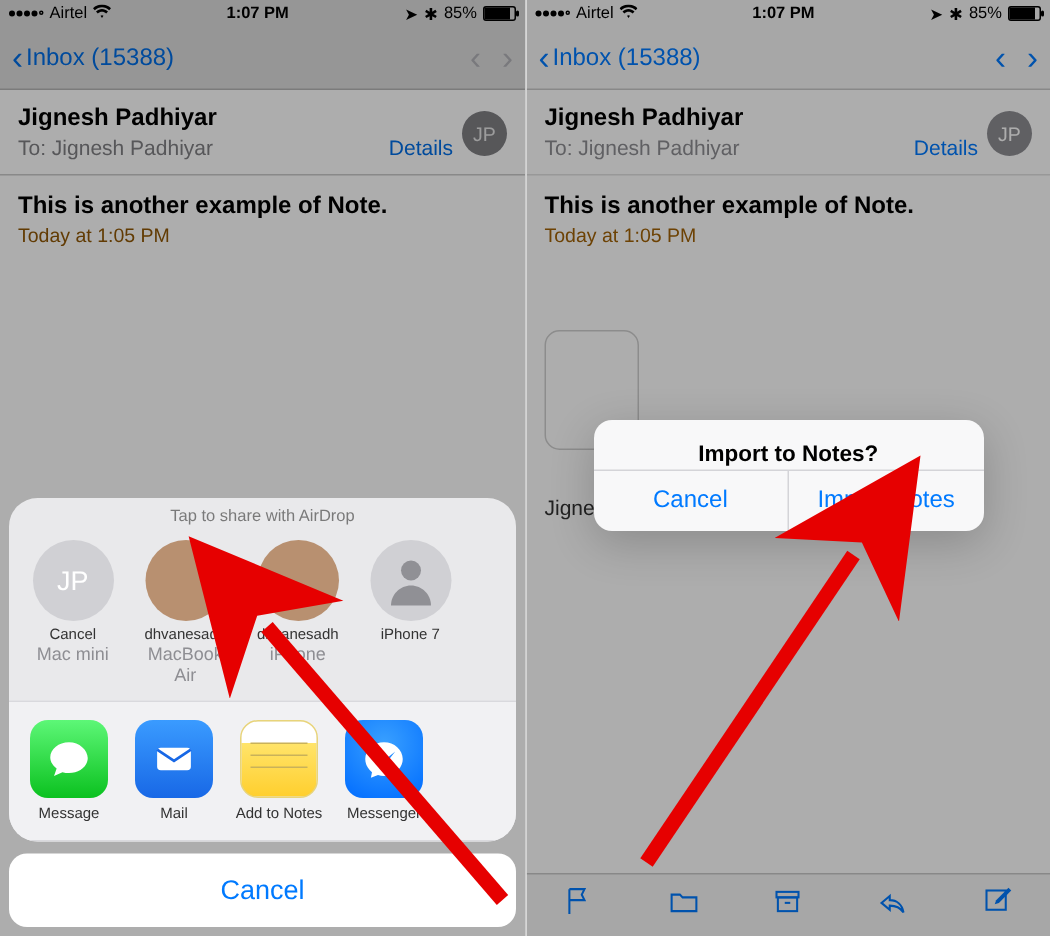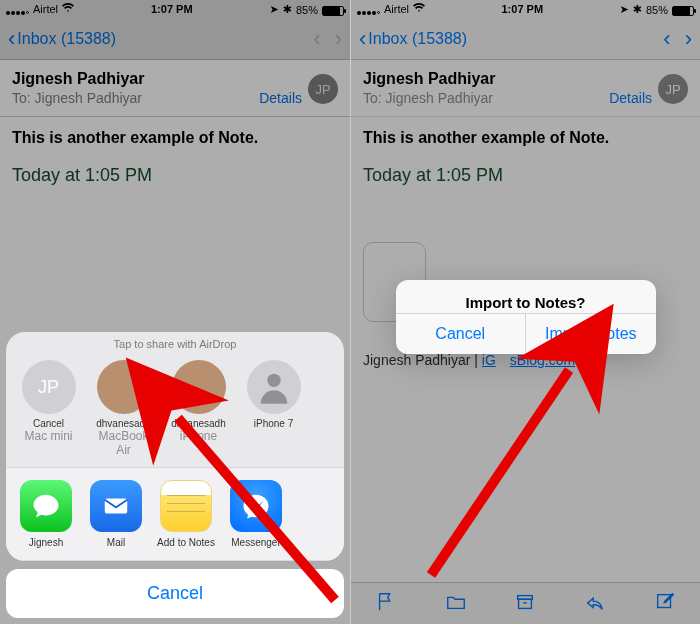--- a/index.html
+++ b/index.html
@@ -2,21 +2,21 @@
 <html><head>
 <meta charset="utf-8">
 <style>
   * { box-sizing: border-box; margin: 0; padding: 0; font-family: -apple-system, BlinkMacSystemFont, "Helvetica Neue", Arial, sans-serif; }
   body { background: #e9e9e9; width: 700px; height: 624px; display: flex; }
   .phone { width: 350px; height: 624px; position: relative; overflow: hidden; background: #fff; }
   .phone + .phone { border-left: 1px solid #ccc; }
 
   
   .status { height: 18px; background: #f7f7f7; display: flex; align-items: center; justify-content: space-between; padding: 0 6px; font-size: 11px; color: #000; }
-  .status .left,.status .right { display: flex; align-items: flex-end; gap: 4px; }
+  .status .left,.status .right { display: flex; align-items: center; gap: 4px; }
   .dots { display:flex; gap:1px; }
   .dots span { width:4px;height:4px;border-radius:50%;background:#000;display:inline-block; }
   .dots span.empty{background:#fff;border:1px solid #000;width:3px;height:3px;}
   .battery { width:22px;height:10px;border:1px solid #000;border-radius:2px;position:relative;}
   .battery::after{content:"";position:absolute;right:-3px;top:2px;width:2px;height:4px;background:#000;border-radius:1px;}
   .battery .fill{height:100%;width:85%;background:#000;}
 
   
   .nav { height: 42px; background:#f7f7f7; border-bottom:1px solid #c9c9c9; display:flex; align-items:center; justify-content:space-between; padding:0 8px; font-size:16px; color:#007aff; }
   .nav .back { display:flex; align-items:center; gap:2px;}
@@ -29,21 +29,21 @@
   .from { font-size:16px; font-weight:600; color:#000;}
   .torow { display:flex; align-items:center; justify-content:space-between; margin-top:2px;}
   .to { font-size:14px; color:#8e8e93;}
   .to .name{color:#8e8e93;}
   .details { color:#007aff; font-size:14px; margin-right:8px;}
   .avatar-jp { width:30px;height:30px;border-radius:50%;background:#8e8e93;color:#fff;font-size:13px;display:flex;align-items:center;justify-content:center;position:absolute; right:12px; top:14px;}
 
   
   .mailbody { padding:12px;}
   .subject { font-size:16px; font-weight:600; color:#000;}
-  .timestamp { font-size:18px; color:#14532d; margin-top:18px;}
+  .timestamp { font-size:13px; color:#a16207; margin-top:2px;}
   .attach-thumb { margin-top:56px; width:63px; height:80px; border:1px solid #cfcfcf; border-radius:10px; background:#fff;}
   .sig { margin-top:30px; font-size:14px; color:#333;}
   .sig a{ color:#007aff; text-decoration:underline;}
 
   
   .dim { position:absolute; inset:0; background:rgba(0,0,0,0.32); }
 
   
   .sheet { position:absolute; left:6px; right:6px; bottom:6px; }
   .panel { background:#e9e9eb; border-radius:19px; overflow:hidden; margin-bottom:8px;}
@@ -180,21 +180,21 @@
           <span class="sub"></span>
         </div>
       </div>
       <div class="row apps">
         <div class="app">
           <div class="icon ic-message">
               <svg viewBox="0 0 24 24">
                 <path d="M12 3C6.5 3 2 6.6 2 11c0 2.4 1.3 4.5 3.4 6L4 21l4.5-2c1.1.3 2.3.5 3.5.5 5.5 0 10-3.6 10-8S17.5 3 12 3z" fill="#fff"></path>
               </svg>
             </div>
-          <span>Jignesh</span>
+          <span>Message</span>
         </div>
         <div class="app">
           <div class="icon ic-mail">
               <svg viewBox="0 0 24 24">
                 <rect x="3" y="6" width="18" height="12" rx="2" fill="#fff"></rect>
                 <path d="M3 7l9 6 9-6" stroke="#1868e6" stroke-width="1.5" fill="none"></path>
               </svg>
             </div>
           <span>Mail</span>
         </div>

